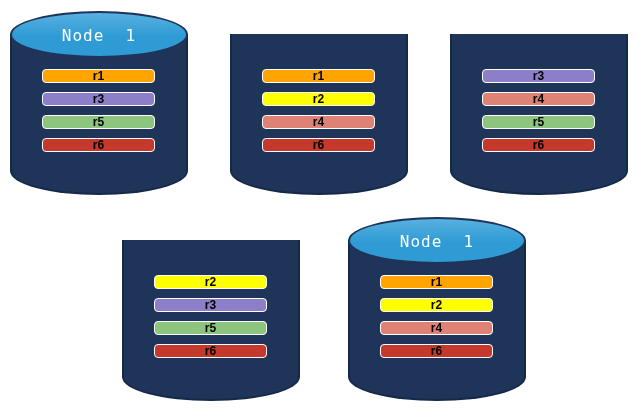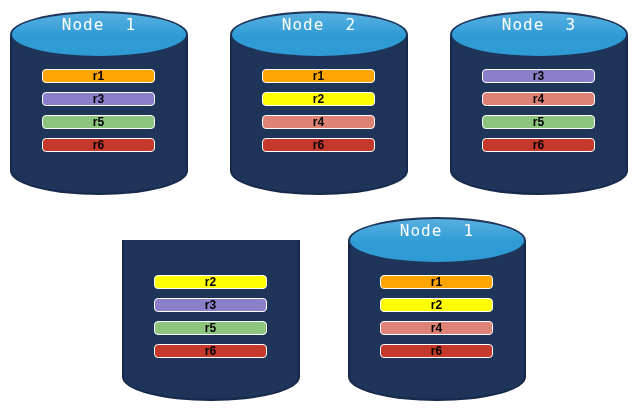--- a/index.html
+++ b/index.html
@@ -29,21 +29,21 @@
     border-radius: 0 0 89px 89px / 0 0 24px 24px;
   }
   .cyl-top {
     position: absolute;
     left: 0; top: 0;
     width: 178px; height: 47px;
     border-radius: 50%;
     background: linear-gradient(180deg, #58B0E0 0%, #2E9BD5 55%);
     border: 2px solid #1F3459;
     display: flex;
-    align-items: flex-start;
+    align-items: center;
     justify-content: center;
   }
   .node-label {
     color: #FFFFFF;
     font-family: "DejaVu Sans Mono", monospace;
     font-size: 16px;
     white-space: pre;
     letter-spacing: 1px;
     padding-top: 2px;
   }
@@ -91,44 +91,38 @@
           <span class="bar-label">r5</span>
         </div>
       <div class="bar" style="background-color: rgb(196, 57, 43);">
           <span class="bar-label">r6</span>
         </div>
     </div>
   </div>
 
   <div class="cylinder" style="left:230px; top:11px;">
     <div class="cyl-body"></div>
-    <div class="cyl-top">
-      <span class="node-label">Node  2</span>
-    </div>
     <div class="bars">
       <div class="bar" style="background-color: rgb(255, 164, 0);">
           <span class="bar-label">r1</span>
         </div>
       <div class="bar" style="background-color: rgb(255, 255, 0);">
           <span class="bar-label">r2</span>
         </div>
       <div class="bar" style="background-color: rgb(222, 130, 117);">
           <span class="bar-label">r4</span>
         </div>
       <div class="bar" style="background-color: rgb(196, 57, 43);">
           <span class="bar-label">r6</span>
         </div>
     </div>
   </div>
 
   <div class="cylinder" style="left:450px; top:11px;">
     <div class="cyl-body"></div>
-    <div class="cyl-top">
-      <span class="node-label">Node  3</span>
-    </div>
     <div class="bars">
       <div class="bar" style="background-color: rgb(140, 126, 200);">
           <span class="bar-label">r3</span>
         </div>
       <div class="bar" style="background-color: rgb(222, 130, 117);">
           <span class="bar-label">r4</span>
         </div>
       <div class="bar" style="background-color: rgb(141, 197, 126);">
           <span class="bar-label">r5</span>
         </div>

